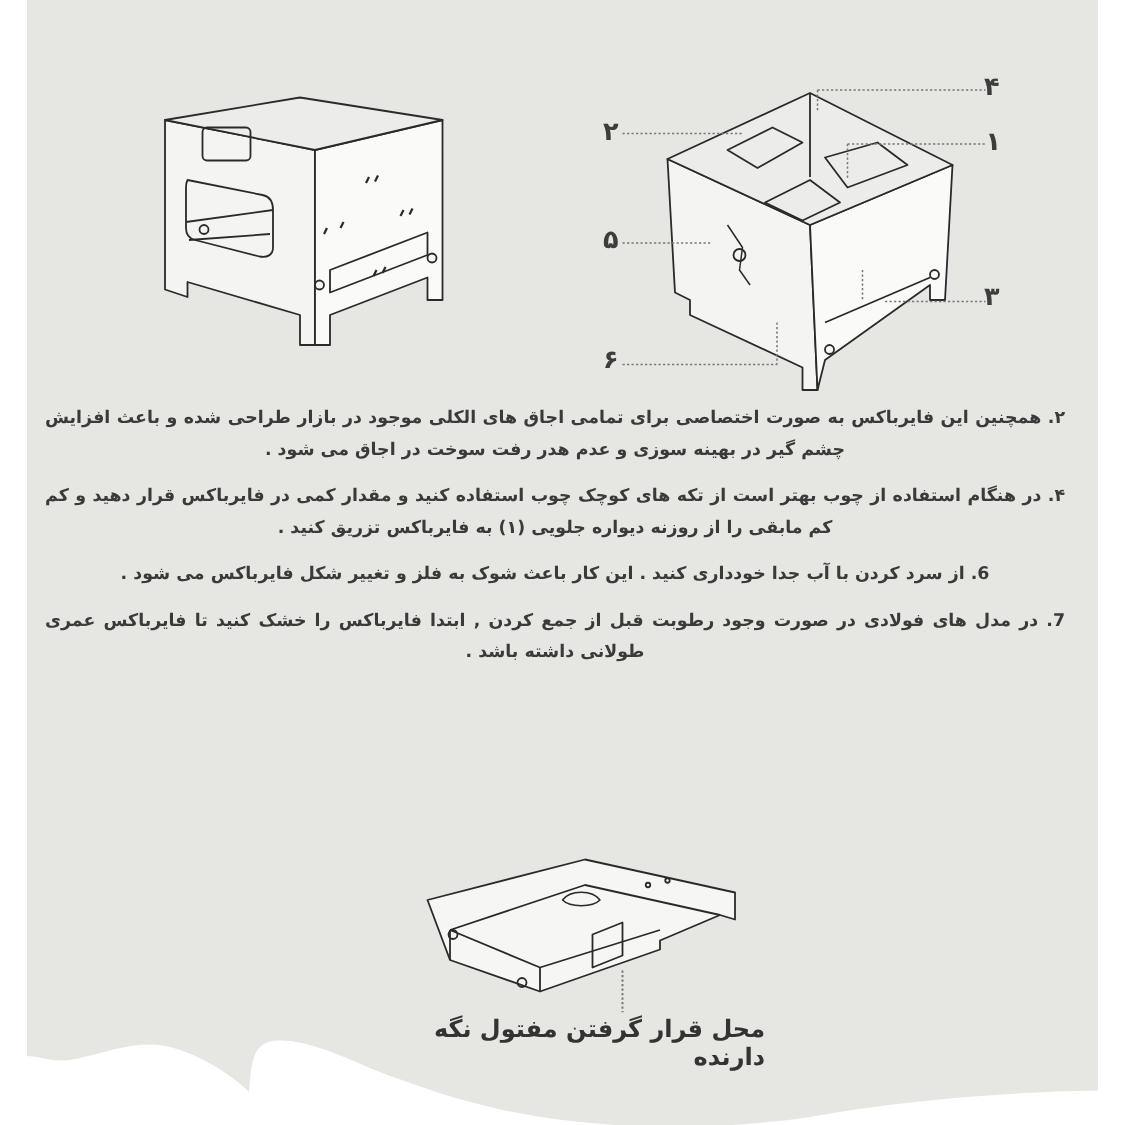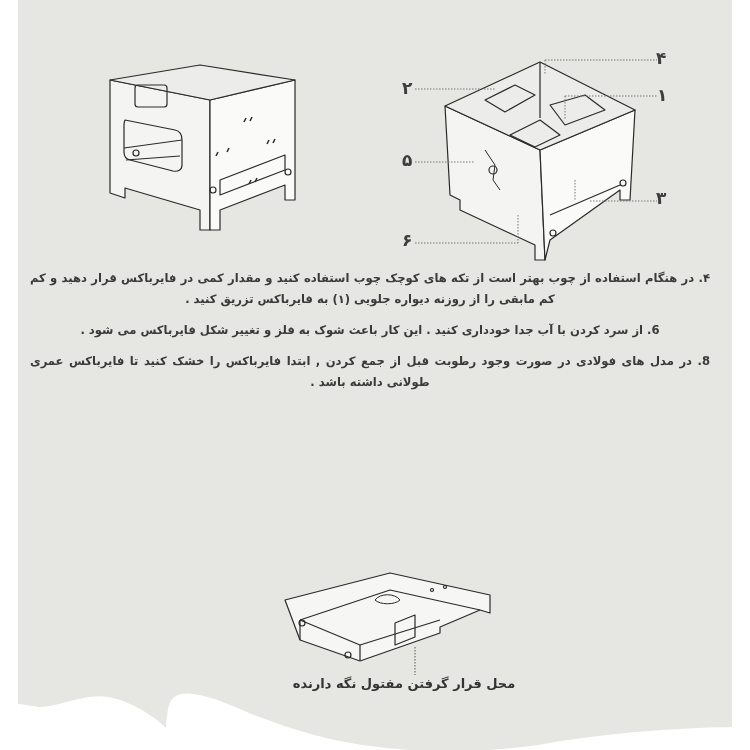--- a/index.html
+++ b/index.html
@@ -3,21 +3,21 @@
   <meta charset="utf-8">
   <style>
     html, body { margin: 0; padding: 0; background: #ffffff; }
     body { width: 750px; height: 750px; position: relative; overflow: hidden; font-family: "DejaVu Sans", sans-serif; }
     .panel { position: absolute; left: 18px; top: 0; width: 714px; height: 750px; }
     .panel svg.bg { position: absolute; left: 0; top: 0; }
     .illus { position: absolute; }
     .callout { position: absolute; font-family: "DejaVu Sans", sans-serif; font-weight: bold; color: #3d3d3d; font-size: 17px; line-height: 1; }
     .instructions { position: absolute; left: 30px; top: 268px; width: 680px; direction: rtl; text-align: center; color: #3a3a3a; font-size: 11.6px; font-weight: bold; line-height: 21px; }
     .instr { margin: 0 0 10px 0; text-align: justify; text-align-last: center; }
-    .caption { position: absolute; left: 250px; top: 676px; width: 260px; text-align: center; direction: rtl; font-weight: bold; color: #333; font-size: 13px; margin-left: 24px; }
+    .caption { position: absolute; left: 250px; top: 676px; width: 260px; text-align: right; direction: rtl; font-weight: bold; color: #333; font-size: 16px; }
   </style>
 </head>
 <body>
 
 <div class="panel">
   <svg class="bg" width="714" height="750" viewBox="0 0 714 750">
     <path d="M0,0 H714 V727 C650,728 580,734 520,745 C470,752 420,753 380,749 C330,745 290,735 250,720 C220,710 200,697 175,694 C150,691 150,705 148,728 C135,715 110,700 90,697 C65,693 40,708 20,707 C12,706 5,704 0,704 Z" fill="#e6e6e2"></path>
   </svg>
 </div>
 
@@ -74,23 +74,24 @@
 </svg>
 
 <span class="callout" style="left:656px;top:50px">۴</span>
 <span class="callout" style="left:402px;top:80px">۲</span>
 <span class="callout" style="left:657px;top:87px">۱</span>
 <span class="callout" style="left:402px;top:152px">۵</span>
 <span class="callout" style="left:656px;top:190px">۳</span>
 <span class="callout" style="left:402px;top:232px">۶</span>
 
 <div class="instructions">
+  <p class="instr">۲. همچنین این فایرباکس به صورت اختصاصی برای تمامی اجاق های الکلی موجود در بازار طراحی شده و باعث افزایش چشم گیر در بهینه سوزی و عدم هدر رفت سوخت در اجاق می شود .</p>
   <p class="instr">۴. در هنگام استفاده از چوب بهتر است از تکه های کوچک چوب استفاده کنید و مقدار کمی در فایرباکس قرار دهید و کم کم مابقی را از روزنه دیواره جلویی (۱)  به فایرباکس تزریق کنید  .</p>
   <p class="instr">6.  از سرد کردن  با آب جدا خودداری کنید .  این کار باعث شوک به فلز و تغییر شکل فایرباکس می شود .</p>
-  <p class="instr">8. در مدل های فولادی در صورت وجود رطوبت قبل از جمع کردن , ابتدا فایرباکس را خشک کنید تا فایرباکس عمری طولانی داشته باشد .</p>
+  <p class="instr">7. در مدل های فولادی در صورت وجود رطوبت قبل از جمع کردن , ابتدا فایرباکس را خشک کنید تا فایرباکس عمری طولانی داشته باشد .</p>
 </div>
 
 <svg class="illus" style="left:280px;top:565px" width="220" height="110" viewBox="0 0 220 110" fill="none" stroke="#2a2a2a" stroke-width="1.2" stroke-linejoin="round">
   <path d="M5,35 L110,8 L210,30 L210,48 L200,45 L160,62 L160,68 L80,96 L20,75 Z" fill="#f6f6f4"></path>
   <path d="M20,55 L110,25 L200,45"></path>
   <path d="M20,55 L80,80 L160,55"></path>
   <path d="M20,55 L20,75 M80,80 L80,96"></path>
   <path d="M115,58 L135,50 L135,72 L115,80 Z"></path>
   <circle cx="22" cy="58" r="3"></circle>
   <circle cx="68" cy="90" r="3"></circle>

